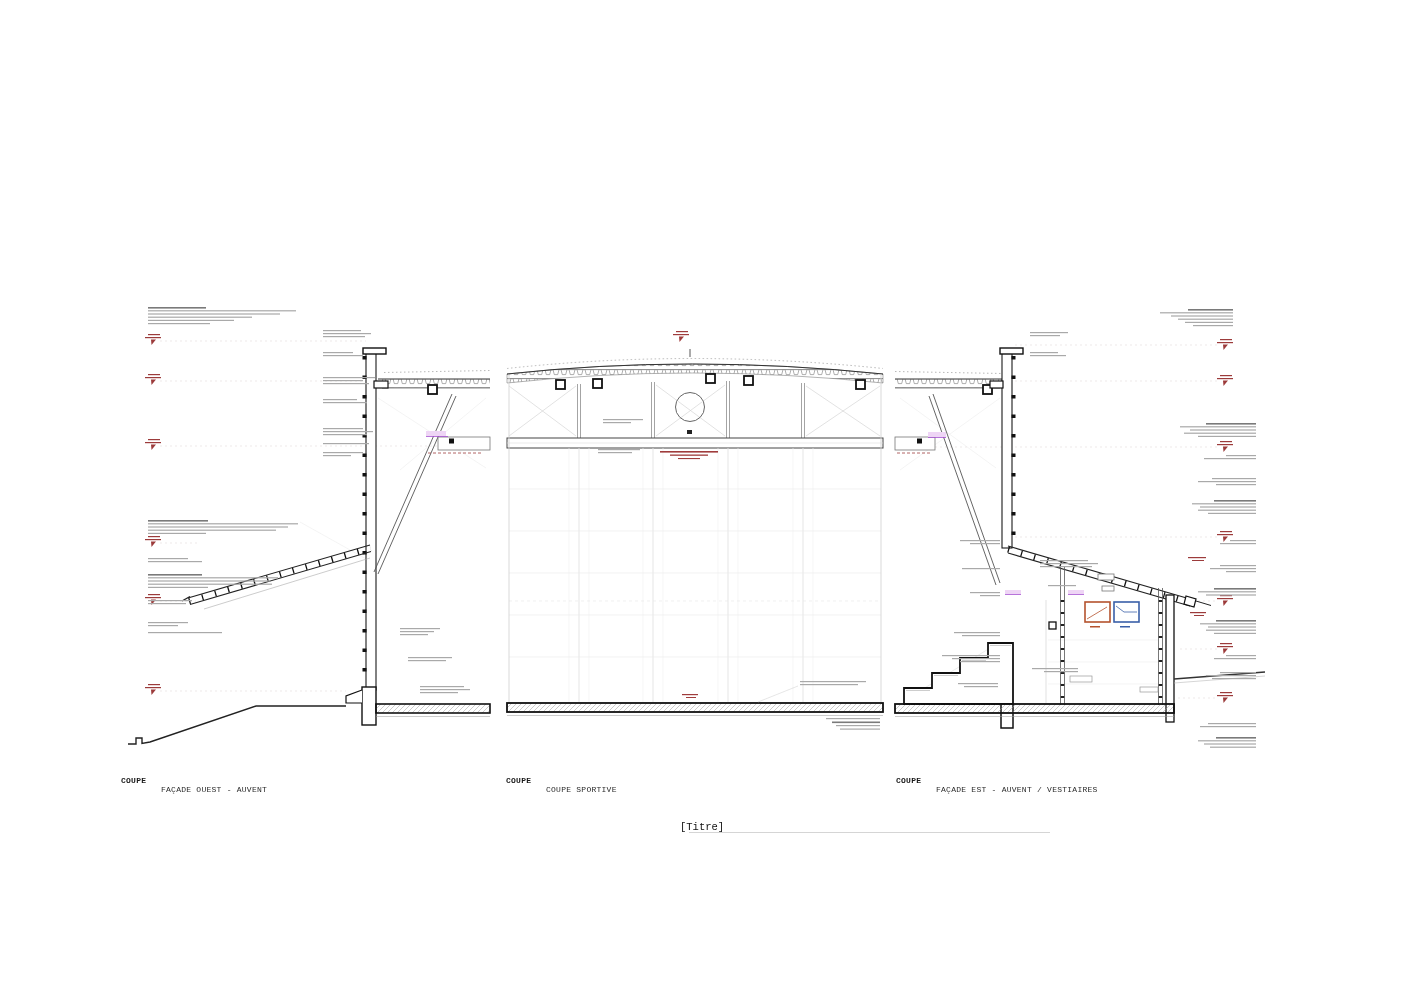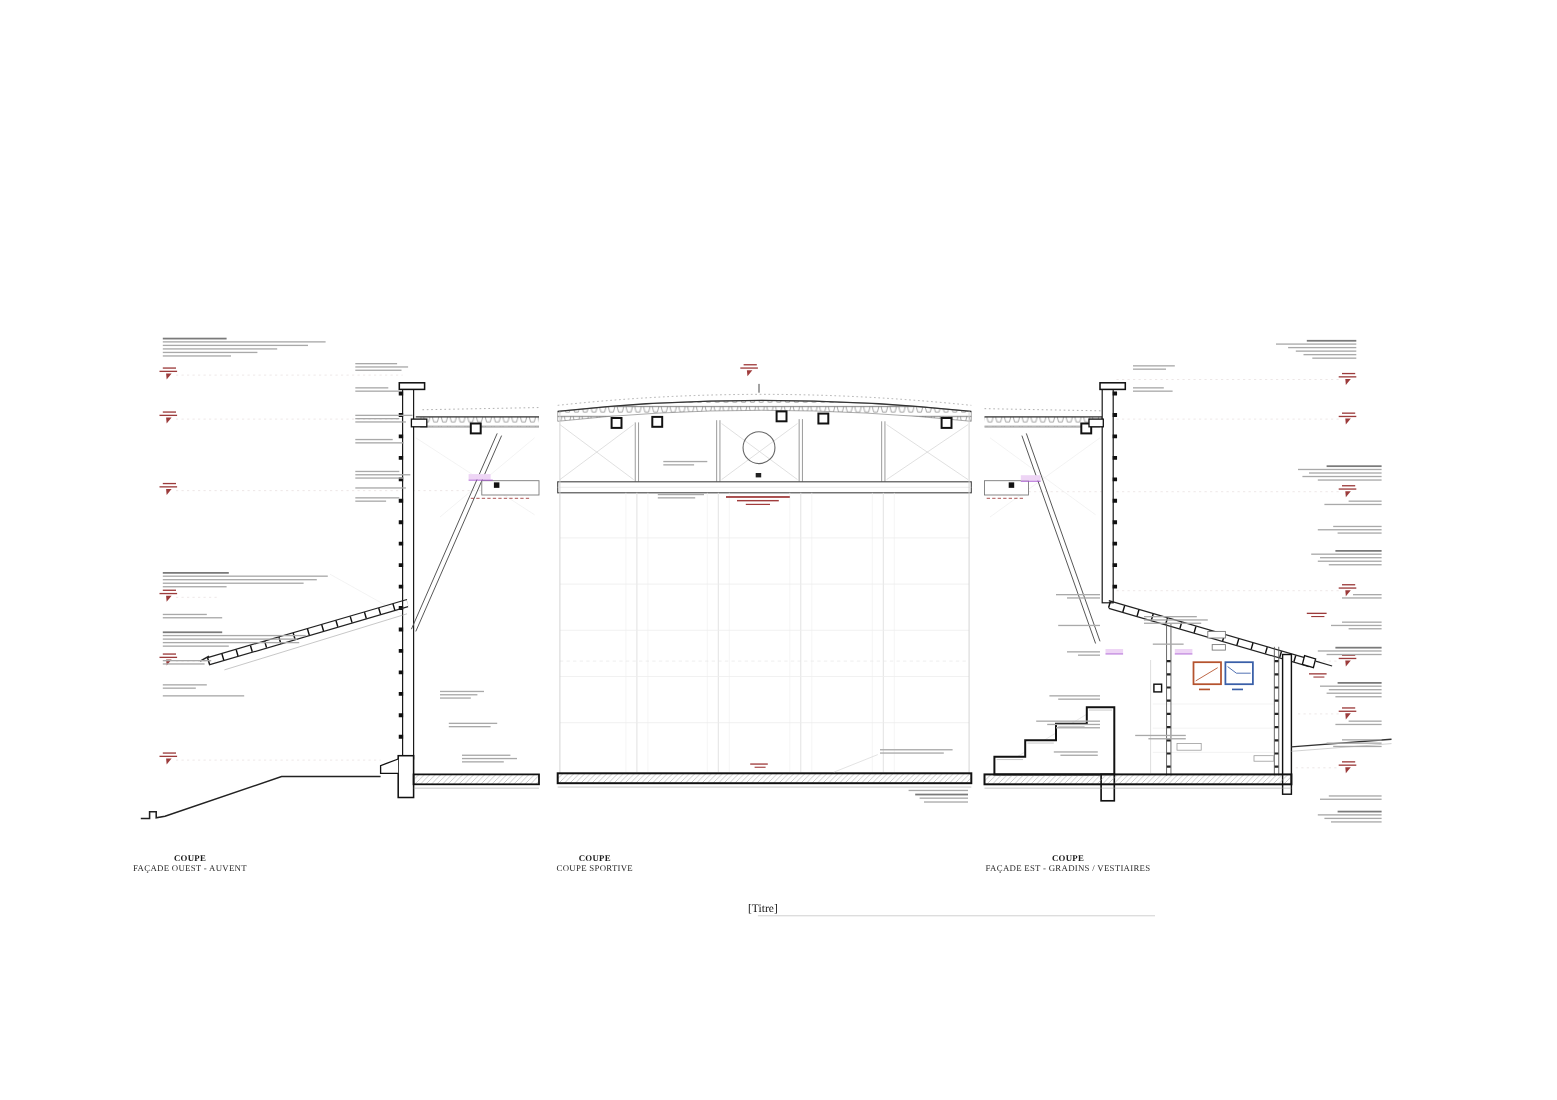--- a/index.html
+++ b/index.html
@@ -1,21 +1,21 @@
 <!DOCTYPE html>
 <html><head>
 <meta charset="utf-8">
 <style>
   html,body{margin:0;padding:0;background:#fff;}
   .sheet{position:relative;width:1415px;height:1000px;background:#fff;overflow:hidden;
-         font-family:Liberation Serif, serif;text-align:center;}
+         font-family:Liberation Mono, monospace;}
   svg{position:absolute;left:0;top:0;}
   .vtitle{position:absolute;color:#1a1a1a;font-size:8px;line-height:9px;letter-spacing:.25px;}
   .vtitle .k{font-weight:bold;display:block;}
-  .vtitle .n{display:block;color:#2a2a2a;}
+  .vtitle .n{display:block;color:#2a2a2a;margin-left:40px;}
   .titre{position:absolute;left:680px;top:821px;font-size:10.5px;color:#111;}
   .titre-line{position:absolute;left:689px;top:832px;width:361px;height:0;border-top:1px solid #d5d5d5;}
 </style>
 </head>
 <body>
 
 <div class="sheet">
 
 <svg width="1415" height="1000" viewBox="0 0 1415 1000">
 <defs>
@@ -448,19 +448,19 @@
 <div class="vtitle" style="left:121px;top:776px;">
   <span class="k">COUPE</span>
   <span class="n">FAÇADE OUEST - AUVENT</span>
 </div>
 <div class="vtitle" style="left:506px;top:776px;">
   <span class="k">COUPE</span>
   <span class="n">COUPE SPORTIVE</span>
 </div>
 <div class="vtitle" style="left:896px;top:776px;">
   <span class="k">COUPE</span>
-  <span class="n">FAÇADE EST - GRADINS / VESTIAIRES</span>
+  <span class="n">FAÇADE EST - AUVENT / VESTIAIRES</span>
 </div>
 
 <div class="titre">[Titre]</div>
 <div class="titre-line"></div>
 
 </div>
 
 </body></html>

